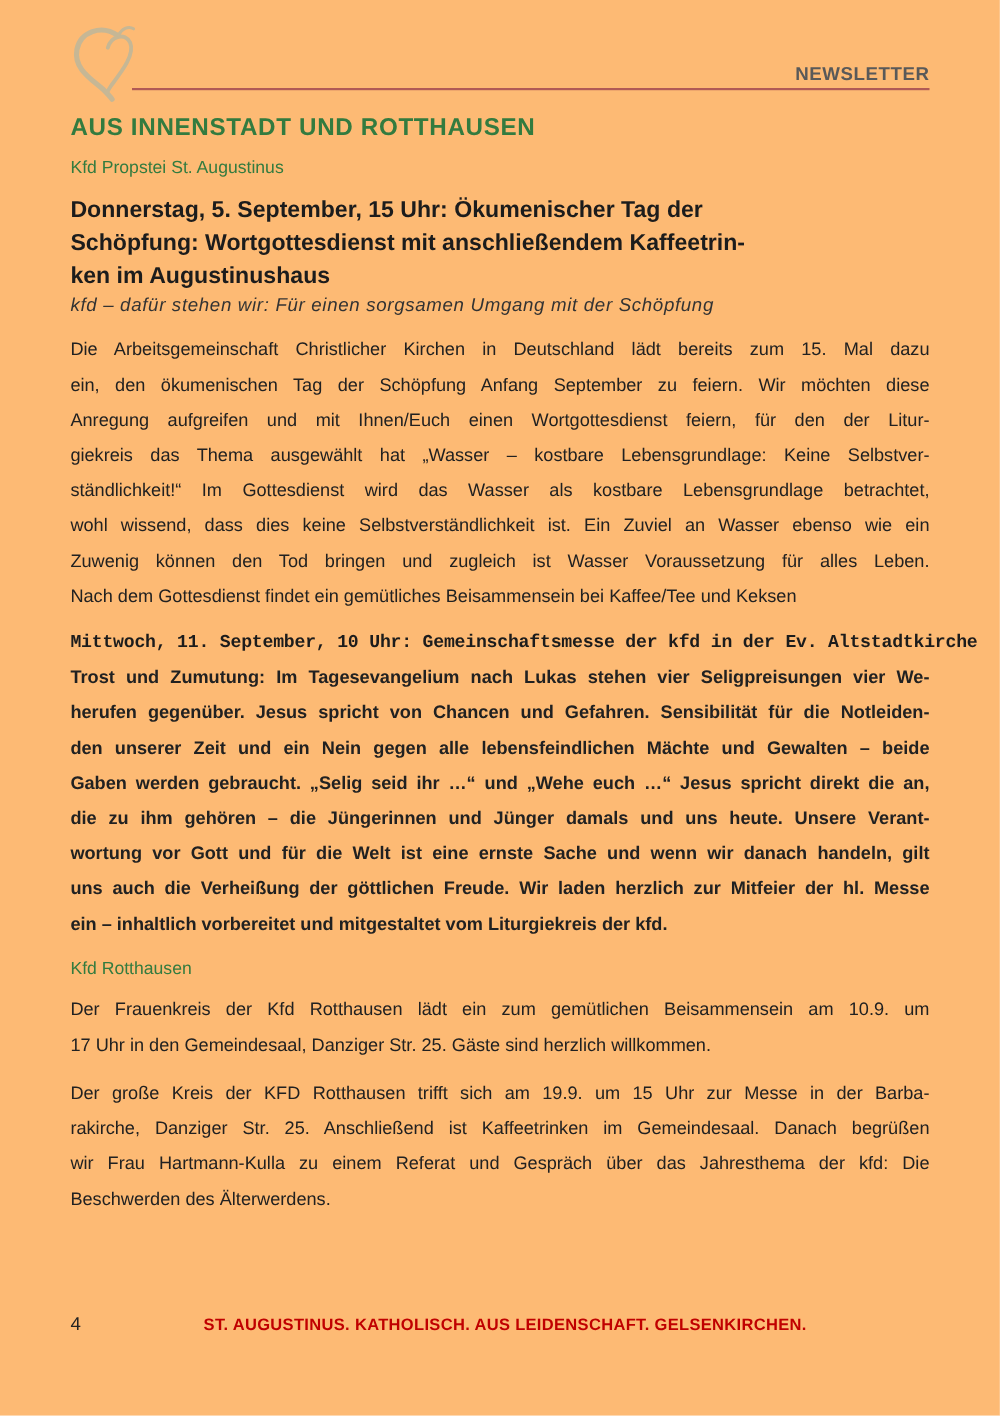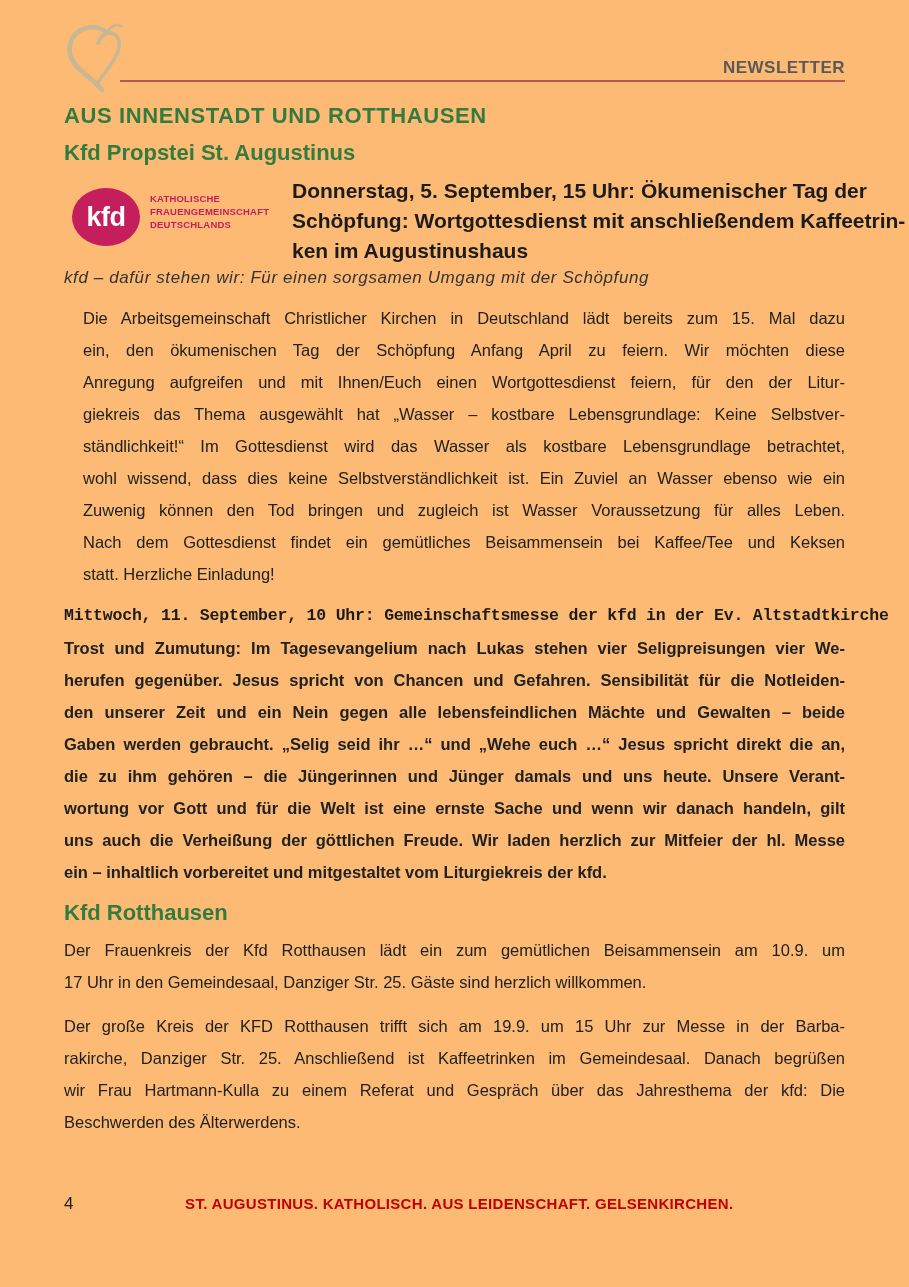--- a/index.html
+++ b/index.html
@@ -25,21 +25,21 @@
 
   
   .content { position:absolute; left:64px; top:102px; width:781px; }
 
   .page-title {
     font-size:22px; font-weight:700; letter-spacing:.6px;
     color:#337b3f; line-height:28px;
   }
   .section-heading {
     margin-top:12px;
-    font-size:22px; font-weight:700; color:#337b3f; line-height:22px;
+    font-size:16px; font-weight:400; color:#337b3f; line-height:22px;
   }
 
   
   .kfd-row { margin-top:12px; display:flex; align-items:flex-start; }
   .kfd-logo-block { width:228px; flex:0 0 228px; position:relative; height:90px; }
   .kfd-badge {
     position:absolute; left:8px; top:12px;
     width:68px; height:58px; border-radius:50%;
     background:#c41e5c; color:#ffffff;
     display:flex; align-items:center; justify-content:center;
@@ -64,21 +64,21 @@
   }
 
   .para { }
   .para .bline {
     font-size:16.5px; line-height:32px; color:#212121;
     white-space:nowrap;
     text-align:justify; text-align-last:justify;
   }
   .para .bline:last-child { text-align-last:left; }
 
-  .p1 { margin-top:14px;margin-left:19px; }
+  .p1 { margin-top:14px; }
   .event2-heading {
     margin-top:10px;
     font-size:16.5px; font-weight:700; line-height:32px;
     letter-spacing:-.2px; white-space:nowrap; color:#1c1c1c;font-family:Liberation Mono, monospace;
   }
   .p2 { margin-top:0;font-weight:bold; }
   .rotthausen-heading { margin-top:13px; line-height:24px; }
   .p3 { margin-top:9px; }
   .p4 { margin-top:12px; }
 
@@ -106,50 +106,40 @@
   <div class="newsletter-label">NEWSLETTER</div>
   <div class="header-rule"></div>
 
   <div class="content">
 
     <div class="page-title">AUS INNENSTADT UND ROTTHAUSEN</div>
 
     <div class="section-heading">Kfd Propstei St. Augustinus</div>
 
     <div class="kfd-row">
-      <div class="kfd-logo-block">
-        <div class="kfd-badge">kfd</div>
-        <div class="kfd-wordmark">
-
-        <div>KATHOLISCHE</div>
-            <div>FRAUENGEMEINSCHAFT</div>
-            <div>DEUTSCHLANDS</div>
-          </div>
-      </div>
       <div class="event-heading">
 
       <div class="hline">Donnerstag, 5. September, 15 Uhr: Ökumenischer Tag der</div>
           <div class="hline">Schöpfung: Wortgottesdienst mit anschließendem Kaffeetrin-</div>
           <div class="hline">ken im Augustinushaus</div>
         </div>
     </div>
 
     <div class="motto-line">kfd – dafür stehen wir: Für einen sorgsamen Umgang mit der Schöpfung</div>
 
     <div class="para p1">
 
     <div class="bline">Die Arbeitsgemeinschaft Christlicher Kirchen in Deutschland lädt bereits zum 15. Mal dazu</div>
-        <div class="bline">ein, den ökumenischen Tag der Schöpfung Anfang April zu feiern. Wir möchten diese</div>
+        <div class="bline">ein, den ökumenischen Tag der Schöpfung Anfang September zu feiern. Wir möchten diese</div>
         <div class="bline">Anregung aufgreifen und mit Ihnen/Euch einen Wortgottesdienst feiern, für den der Litur-</div>
         <div class="bline">giekreis das Thema ausgewählt hat „Wasser – kostbare Lebensgrundlage: Keine Selbstver-</div>
         <div class="bline">ständlichkeit!“ Im Gottesdienst wird das Wasser als kostbare Lebensgrundlage betrachtet,</div>
         <div class="bline">wohl wissend, dass dies keine Selbstverständlichkeit ist. Ein Zuviel an Wasser ebenso wie ein</div>
         <div class="bline">Zuwenig können den Tod bringen und zugleich ist Wasser Voraussetzung für alles Leben.</div>
         <div class="bline">Nach dem Gottesdienst findet ein gemütliches Beisammensein bei Kaffee/Tee und Keksen</div>
-        <div class="bline">statt. Herzliche Einladung!</div>
       </div>
 
     <div class="event2-heading">Mittwoch, 11. September, 10 Uhr: Gemeinschaftsmesse der kfd in der Ev. Altstadtkirche</div>
 
     <div class="para p2">
 
     <div class="bline">Trost und Zumutung: Im Tagesevangelium nach Lukas stehen vier Seligpreisungen vier We-</div>
         <div class="bline">herufen gegenüber. Jesus spricht von Chancen und Gefahren. Sensibilität für die Notleiden-</div>
         <div class="bline">den unserer Zeit und ein Nein gegen alle lebensfeindlichen Mächte und Gewalten – beide</div>
         <div class="bline">Gaben werden gebraucht. „Selig seid ihr …“ und „Wehe euch …“ Jesus spricht direkt die an,</div>

